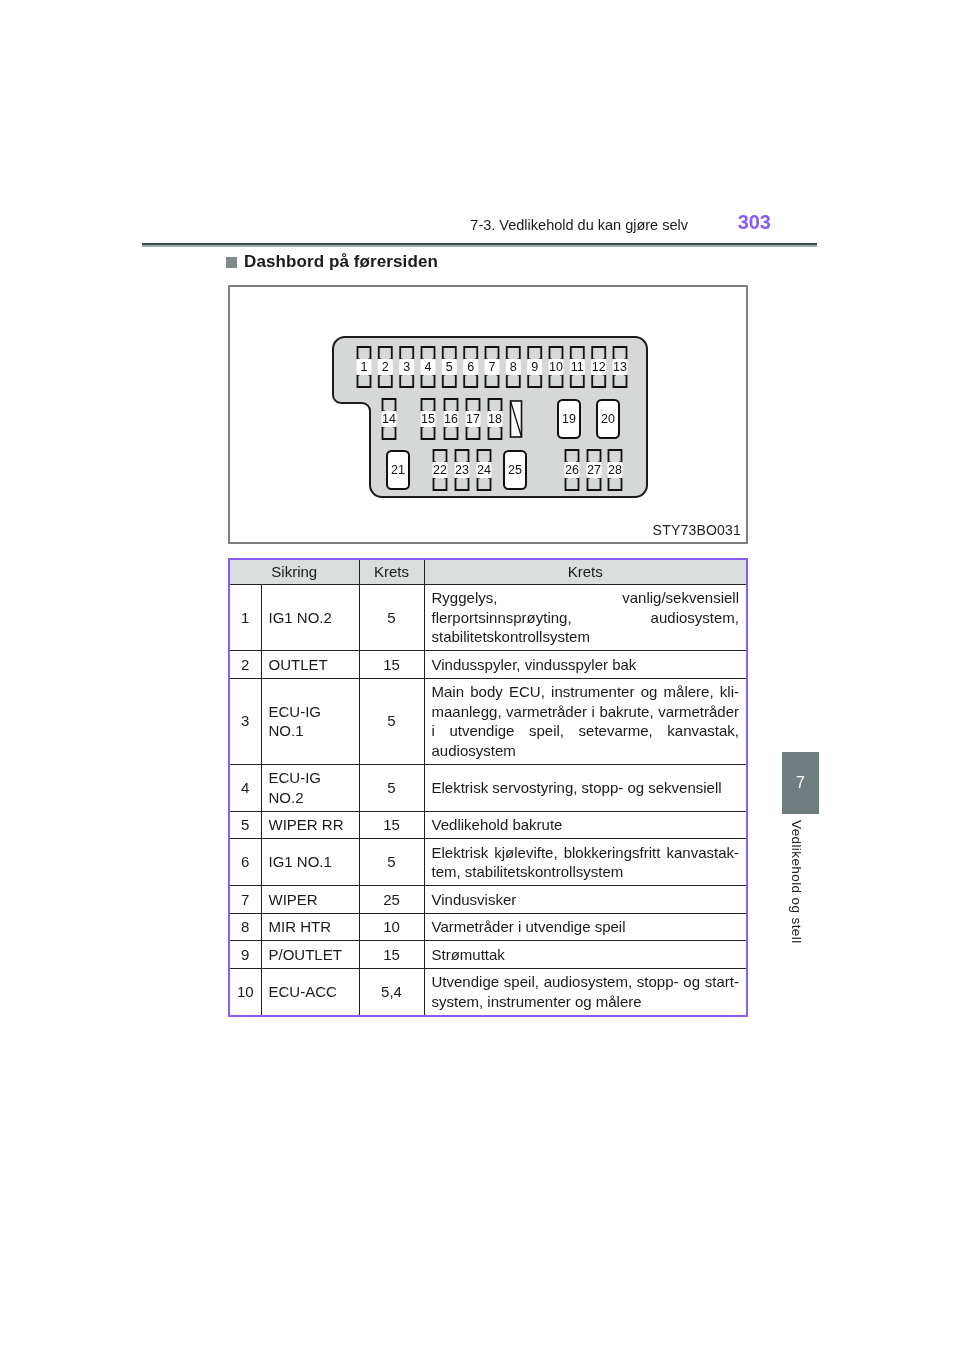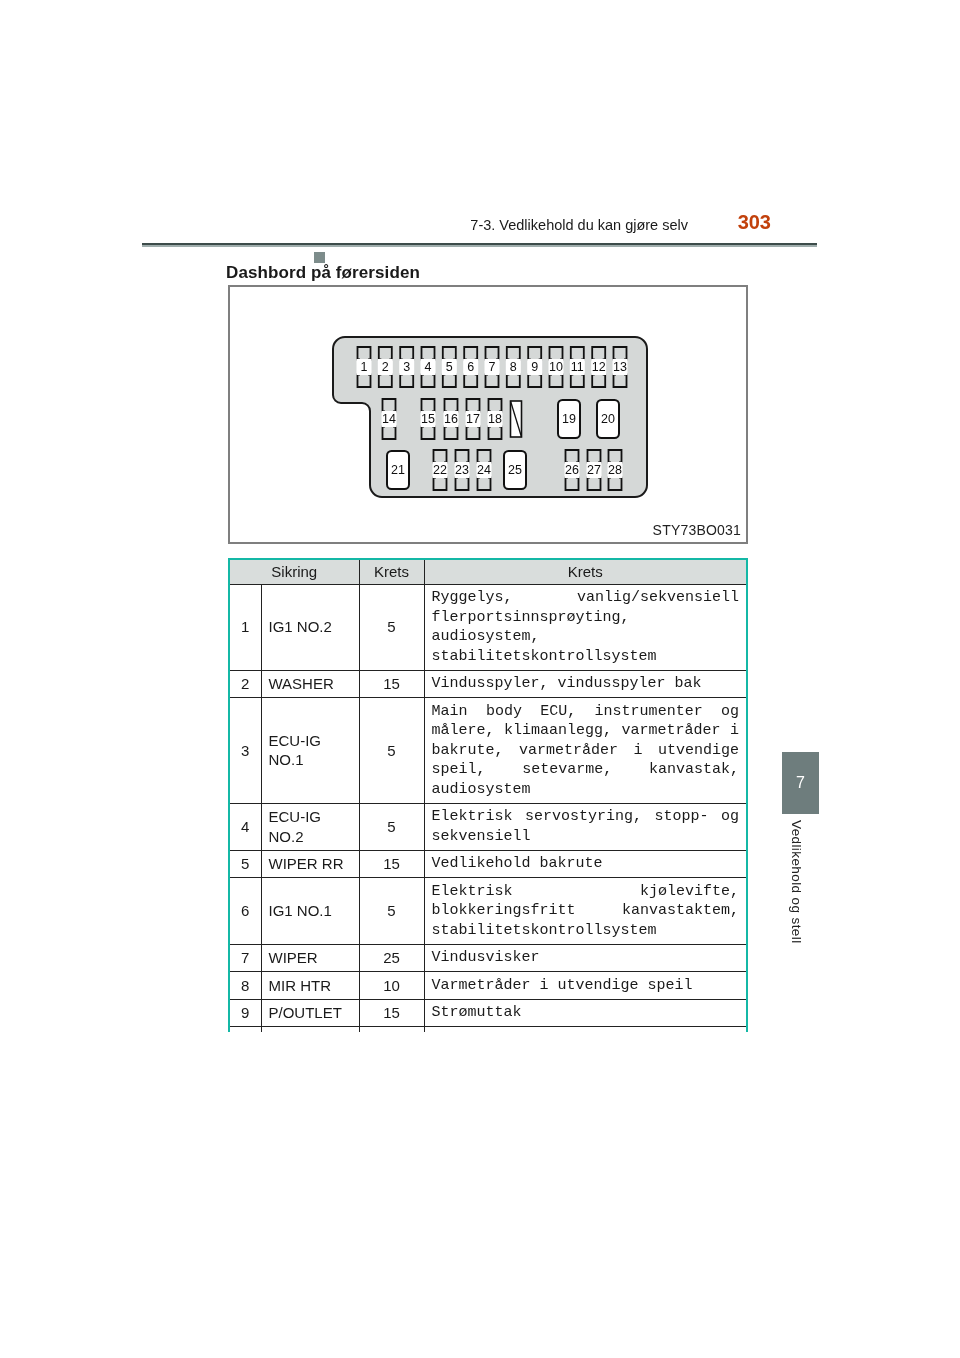--- a/index.html
+++ b/index.html
@@ -2,42 +2,42 @@
 <html><head>
 <meta charset="utf-8">
 <style>
   html,body{margin:0;padding:0;background:#fff;}
   .page{
     position:relative;width:960px;height:1032px;background:#fff;overflow:hidden;
     font-family:"Liberation Sans",sans-serif;color:#1a1a1a;
   }
   
   .running-head{position:absolute;top:217px;right:272px;font-size:14.5px;color:#1a1a1a;white-space:nowrap;}
-  .page-num{position:absolute;top:211px;right:189px;font-size:20px;font-weight:bold;color:#c2410c;}
+  .page-num{position:absolute;top:211px;right:189px;font-size:20px;font-weight:bold;color:#8b5cf6;}
   .head-rule{position:absolute;left:142px;top:243px;width:675px;height:4px;
     background:linear-gradient(#3d4c4a 0 60%,#9fadac 60% 100%);}
   
-  .section-heading{position:absolute;left:226px;top:252px;display:flex;align-items:center;flex-direction:column;}
+  .section-heading{position:absolute;left:226px;top:252px;display:flex;align-items:center;}
   .sq{width:11px;height:11px;background:#7d8c8b;margin-right:7px;flex:0 0 auto;}
   .section-heading .txt{font-size:17px;font-weight:bold;letter-spacing:.1px;}
   
   .figure-box{position:absolute;left:228px;top:285px;width:516px;height:255px;
     border:2px solid #7f7f7f;background:#fff;}
   .figure-box svg{display:block;font-family:"Liberation Sans",sans-serif;}
   .fig-code{position:absolute;right:5px;bottom:4px;font-size:14px;color:#222;letter-spacing:.2px;}
   
   .fuse-table{position:absolute;left:228px;top:558px;width:520px;border-collapse:collapse;
     font-size:15px;line-height:19.5px;color:#1a1a1a;table-layout:fixed;}
   .fuse-table th,.fuse-table td{border:1px solid #222;vertical-align:middle;}
   .fuse-table thead th{background:#d9dddc;font-weight:normal;text-align:center;padding:2px 4px;font-size:15px;}
   .fuse-table td{padding:3.5px 7px;}
   td.c-no{text-align:center;padding:3.5px 2px;}
   td.c-amp{text-align:center;}
-  td.c-circ{text-align:justify;font-family:Liberation Mono, monospace;}
-  .fuse-table{border:2px solid #14b8a6;}
+  td.c-circ{text-align:justify;}
+  .fuse-table{border:2px solid #8b5cf6;}
   
   .chapter-tab{position:absolute;left:782px;top:752px;width:37px;height:62px;background:#6e7d7d;
     color:#fff;font-size:16px;display:flex;align-items:center;justify-content:center;}
   .chapter-caption{position:absolute;left:789px;top:820px;writing-mode:vertical-rl;
     font-size:13.5px;color:#222;letter-spacing:.4px;white-space:nowrap;}
   
   .watermark{position:absolute;right:12px;top:1320px;font-size:26px;color:#9b9b9b;}
 </style>
 </head>
 <body>
@@ -242,21 +242,21 @@
     </thead>
     <tbody>
       <tr>
         <td class="c-no">1</td>
         <td class="c-name">IG1 NO.2</td>
         <td class="c-amp">5</td>
         <td class="c-circ">Ryggelys, vanlig/sekvensiell flerportsinnsprøy­ting, audiosystem, stabilitetskontrollsystem</td>
       </tr>
       <tr>
         <td class="c-no">2</td>
-        <td class="c-name">WASHER</td>
+        <td class="c-name">OUTLET</td>
         <td class="c-amp">15</td>
         <td class="c-circ">Vindusspyler, vindusspyler bak</td>
       </tr>
       <tr>
         <td class="c-no">3</td>
         <td class="c-name">ECU-IG NO.1</td>
         <td class="c-amp">5</td>
         <td class="c-circ">Main body ECU, instrumenter og målere, kli­maanlegg, varmetråder i bakrute, varmetrå­der i utvendige speil, setevarme, kanvastak, audiosystem</td>
       </tr>
       <tr>

